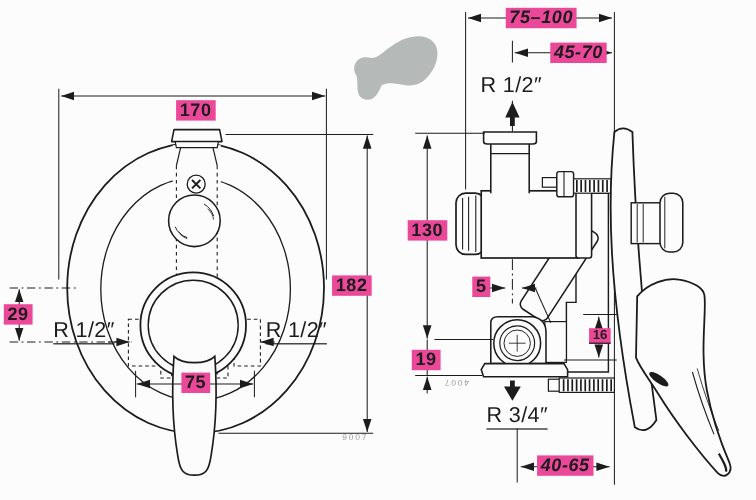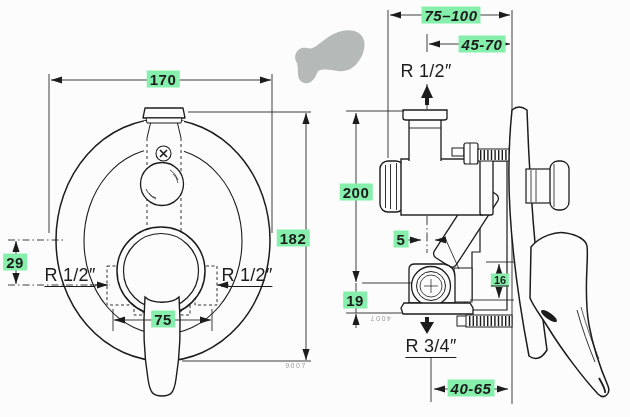--- a/index.html
+++ b/index.html
@@ -4,21 +4,21 @@
 <style>
   html,body{margin:0;padding:0}
   .sheet{position:relative;width:630px;height:417px;background:#fcfcfc;overflow:hidden;
          font-family:"Liberation Sans",sans-serif;color:#1c1c1c}
   .sheet svg{position:absolute;left:0;top:0}
   .lbl{position:absolute;transform:translate(-50%,-50%);white-space:nowrap;
        font-family:"Liberation Sans",sans-serif;color:#1c1c1c;z-index:5}
   .num{font-size:15px;font-weight:700;letter-spacing:.5px}
   .rlbl{font-size:18px;font-weight:400;letter-spacing:.3px}
   .it{font-style:italic}
-  .bg{background:#86efac;padding:0 3px}
+  .bg{background:#ec4899;padding:0 3px}
   .u{border-bottom:1.6px solid #1c1c1c;padding-bottom:0px}
   .small{font-size:11px;font-weight:700}
   .pn{font-size:7px;font-weight:400;color:#9b9b9b;letter-spacing:1.5px}
   .rot180{transform:translate(-50%,-50%) rotate(180deg)}
 </style>
 </head>
 <body>
 
 <div class="sheet">
 
@@ -154,32 +154,32 @@
     <path d="M446,240 L459,269"></path>
     <path d="M486,262 H514 M470,300 H514"></path>
     <line x1="499" y1="274" x2="499" y2="264" marker-end="url(#ah)"></line>
     <line x1="499" y1="287" x2="499" y2="298" marker-end="url(#ah)"></line>
     <path d="M425,317 H429 V322 H434 L427,334 L420,322 H425 Z" fill="#1c1c1c" stroke="none"></path>
     <path d="M431,357 V402"></path>
     <line x1="434" y1="389" x2="508" y2="389" marker-start="url(#ah)" marker-end="url(#ah)"></line>
   </g>
 </svg>
 
-<span class="lbl num bg" style="left:163px;top:79px">170</span>
+<span class="lbl num bg" style="left:163px;top:92px">170</span>
 <span class="lbl num bg" style="left:293px;top:238px">182</span>
 <span class="lbl num bg" style="left:15px;top:262px">29</span>
 <span class="lbl rlbl u" style="left:70px;top:276px">R 1/2″</span>
 <span class="lbl rlbl u" style="left:247px;top:276px">R 1/2″</span>
 <span class="lbl num bg" style="left:163px;top:319px">75</span>
 <span class="lbl pn" style="left:296px;top:365px">9007</span>
 
 <span class="lbl num it bg" style="left:451px;top:15px">75–100</span>
 <span class="lbl num it bg" style="left:482px;top:44px">45-70</span>
 <span class="lbl rlbl" style="left:426px;top:71px">R 1/2″</span>
-<span class="lbl num bg" style="left:356px;top:192px">200</span>
+<span class="lbl num bg" style="left:356px;top:192px">130</span>
 <span class="lbl num bg" style="left:401px;top:239px">5</span>
 <span class="lbl num bg" style="left:355px;top:300px">19</span>
 <span class="lbl small bg u" style="left:500px;top:280px">16</span>
 <span class="lbl rlbl u" style="left:431px;top:347px">R 3/4″</span>
 <span class="lbl num it bg" style="left:471px;top:388px">40-65</span>
 <span class="lbl pn rot180" style="left:380px;top:318px">4007</span>
 
 </div>
 
 </body></html>

